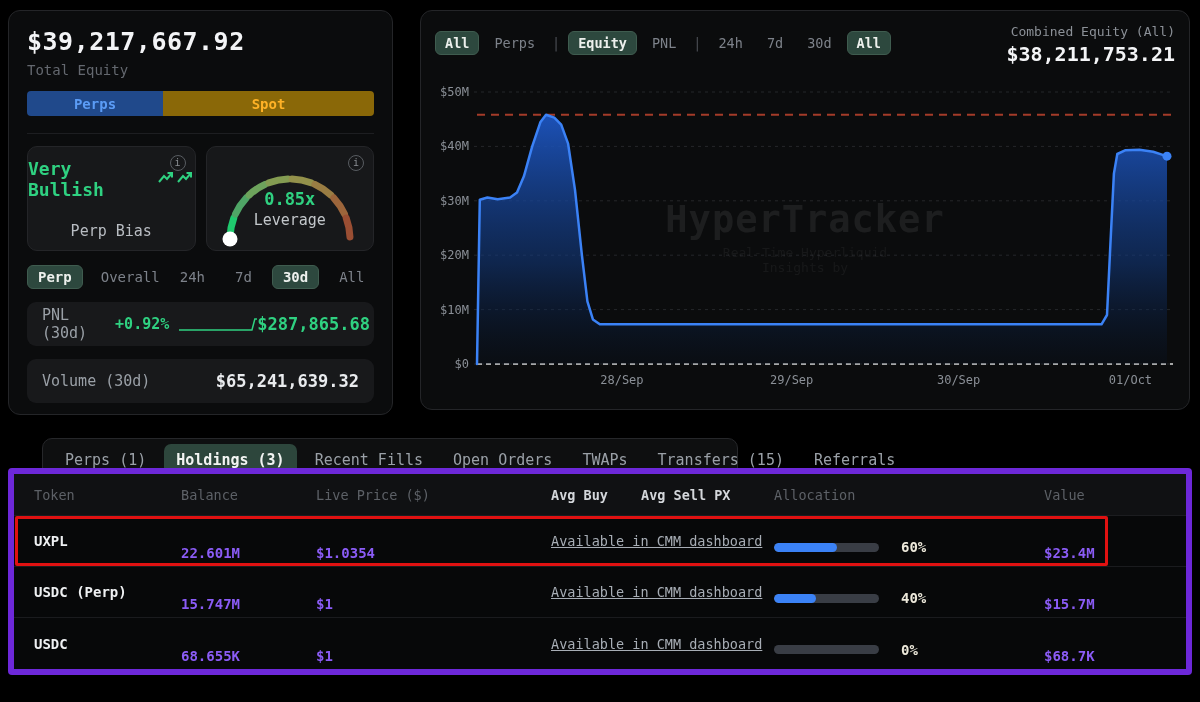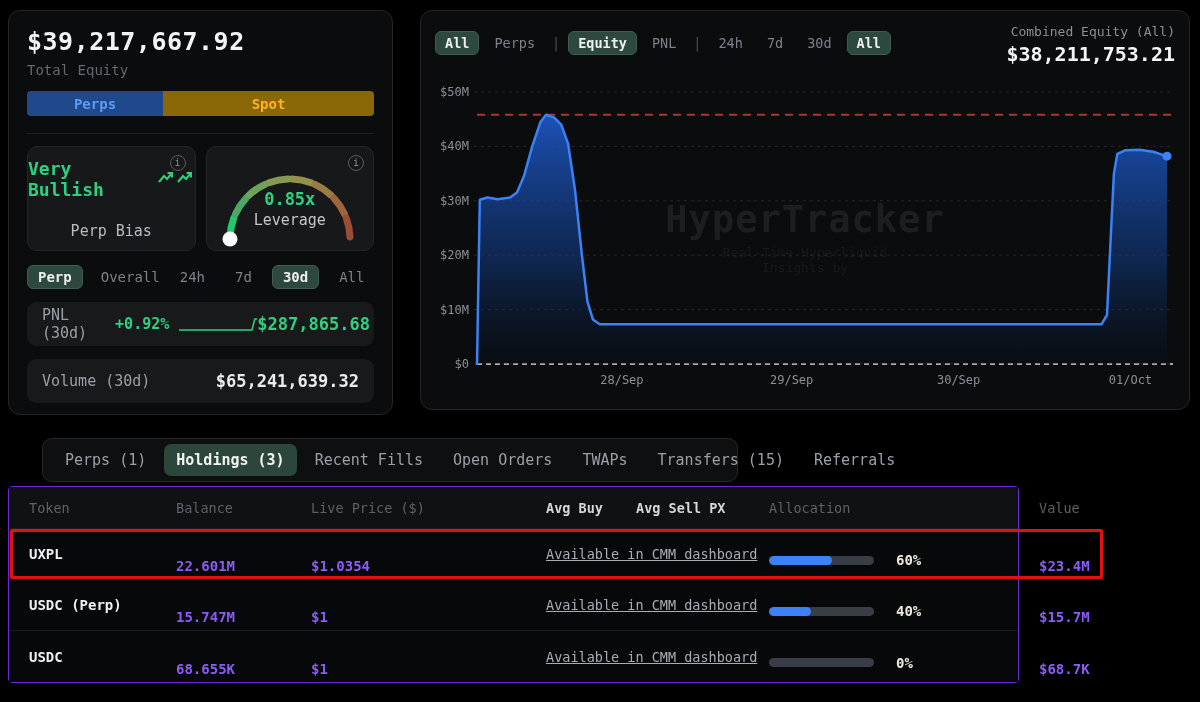--- a/index.html
+++ b/index.html
@@ -53,22 +53,22 @@
   .wm-title { font-size:37px; font-weight:bold; color:rgba(255,255,255,0.075); letter-spacing:1px; }
   .wm-sub { font-size:13px; color:rgba(255,255,255,0.05); margin-top:4px; }
 
   
   #tab-bar { position:absolute; left:8px; top:438px; width:696px; height:44px; background:#0e0f10;
      border:1px solid #26272a; border-radius:10px; display:flex; align-items:center; gap:6px; padding:0 10px; font-size:15px;margin-left:34px; }
   .tab { padding:7px 12px; color:#9aa0a7; border-radius:7px; cursor:pointer; white-space:nowrap; }
   .tab.sel { background:#2d463c; color:#f2f4f2; font-weight:bold; }
 
   
-  #holdings-table { position:absolute; left:8px; top:486px; width:1011px; background:#0a0b0c;
-     border:1px solid #6d28d9; border-radius:4px; }
+  #holdings-table { position:absolute; left:8px; top:468px; width:1184px; background:#0a0b0c;
+     border:6px solid #6d28d9; border-radius:4px; }
   .thead, .trow { display:grid; grid-template-columns:147px 135px 235px 90px 133px 270px 1fr;
      align-items:center; padding:0 20px; }
   .thead { height:42px; background:#101113; font-size:13.5px; color:#5d6167; border-bottom:1px solid #1c1d20; }
   .thead .bright { color:#d4d7db; font-weight:bold; }
   .trow { position:relative; height:51px; font-size:14px; border-bottom:1px solid #1a1b1e; background:#070809; }
   .trow:last-child { border-bottom:none; }
   .cell-token { color:#eef0f2; font-weight:bold; }
   .cell-num { color:#8b5cf6; font-weight:bold;margin-top:24px; }
   .cell-link { grid-column:4 / span 2; }
   .cell-link a { color:#a7adb5; font-size:13.5px; text-decoration:underline; cursor:pointer; }

